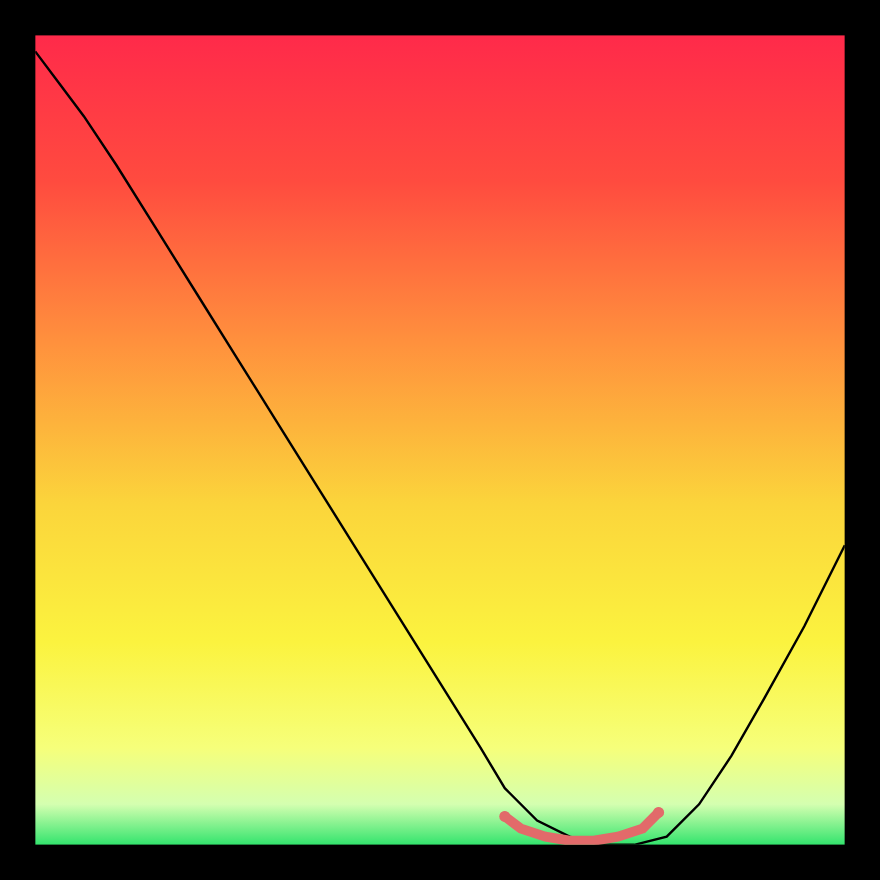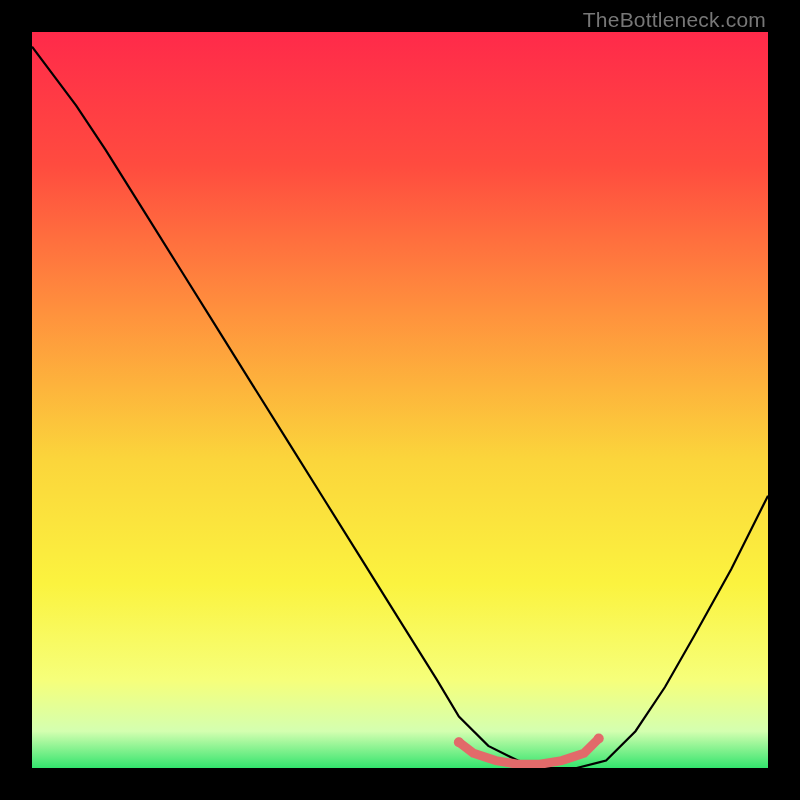--- a/index.html
+++ b/index.html
@@ -31,21 +31,20 @@
     color: #777;
     font-size: 21px;
     font-weight: 500;
     letter-spacing: 0.2px;
   }
 </style>
 </head>
 <body>
 
 <div class="container">
-  <div class="watermark">TheBottleneck.com</div>
   <svg class="plot-area" viewBox="0 0 736 736">
     <defs>
       <linearGradient id="bg" x1="0" y1="0" x2="0" y2="1">
         <stop offset="0%" stop-color="#ff2a4a"></stop>
         <stop offset="18%" stop-color="#ff4b3f"></stop>
         <stop offset="38%" stop-color="#ff913d"></stop>
         <stop offset="58%" stop-color="#fbd53b"></stop>
         <stop offset="75%" stop-color="#fbf33f"></stop>
         <stop offset="88%" stop-color="#f6ff7a"></stop>
         <stop offset="95%" stop-color="#d4ffb0"></stop>

